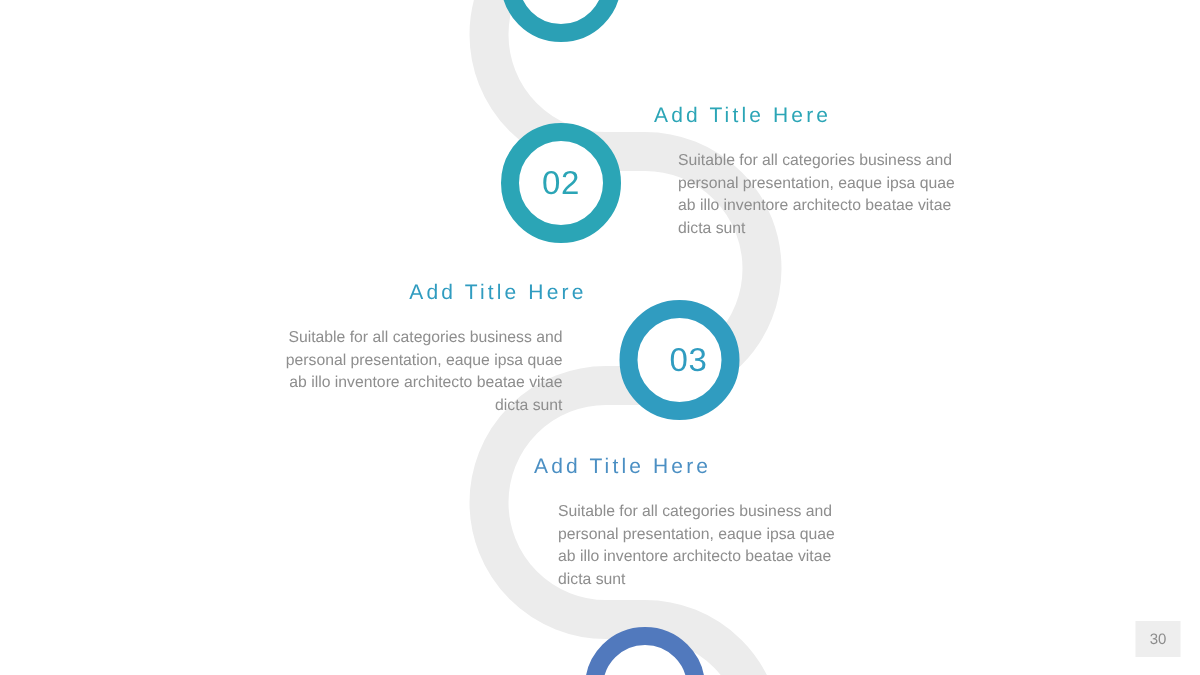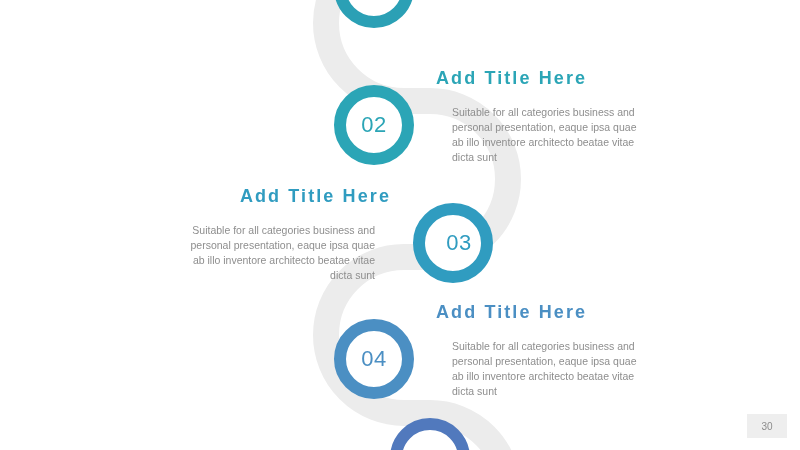--- a/index.html
+++ b/index.html
@@ -45,37 +45,37 @@
     font-size: 22px;
     font-weight: 400;
     letter-spacing: 0.5px;
   }
   .txt {
     width: 225px;
   }
   .step.right-text .txt { margin-left: 22px; text-align: left; }
   .step.left-text  .txt { margin-right: 22px; text-align: right; }
   .ttl {
-    font-size: 18px;
-    font-weight: bold;
+    font-size: 14px;
+    font-weight: normal;
     letter-spacing: 2.1px;
     margin: 0 0 7px 0;
     white-space: nowrap;
   }
   .desc {
     font-size: 10.5px;
     line-height: 15px;
     color: #8e8e8e;
     margin: 16px;
   }
   
   #pagenum {
     position: absolute;
     right: 13px; bottom: 12px;
-    width: 40px; height: 24px;
+    width: 30px; height: 24px;
     background: #eeeeee;
     color: #8c8c8c;
     font-size: 10px;
     display: flex;
     align-items: center;
     justify-content: center;
   }
 </style>
 </head>
 <body>
@@ -115,23 +115,20 @@
     <div class="ring" style="width:80px;height:80px;border:12px solid #309cc0;">
       <span class="num" style="color:#309cc0;margin-left:12px;">03</span>
     </div>
     <div class="txt">
       <p class="ttl" style="color:#309cc0;">Add Title Here</p>
       <p class="desc">Suitable for all categories business and personal presentation, eaque ipsa quae ab illo inventore architecto beatae vitae dicta sunt</p>
     </div>
   </div>
 
   <div class="step right-text" style="left:334px; top:302px;">
-    <div class="ring" style="width:80px;height:80px;border:12px solid #4b8fc3;">
-      <span class="num" style="color:#4b8fc3;">04</span>
-    </div>
     <div class="txt">
       <p class="ttl" style="color:#4b8fc3;">Add Title Here</p>
       <p class="desc">Suitable for all categories business and personal presentation, eaque ipsa quae ab illo inventore architecto beatae vitae dicta sunt</p>
     </div>
   </div>
 
   <div class="step right-text" style="left:390px; top:418px;">
     <div class="ring" style="width:80px;height:80px;border:12px solid #5179bd;">
       <span class="num" style="color:#5179bd;">05</span>
     </div>

